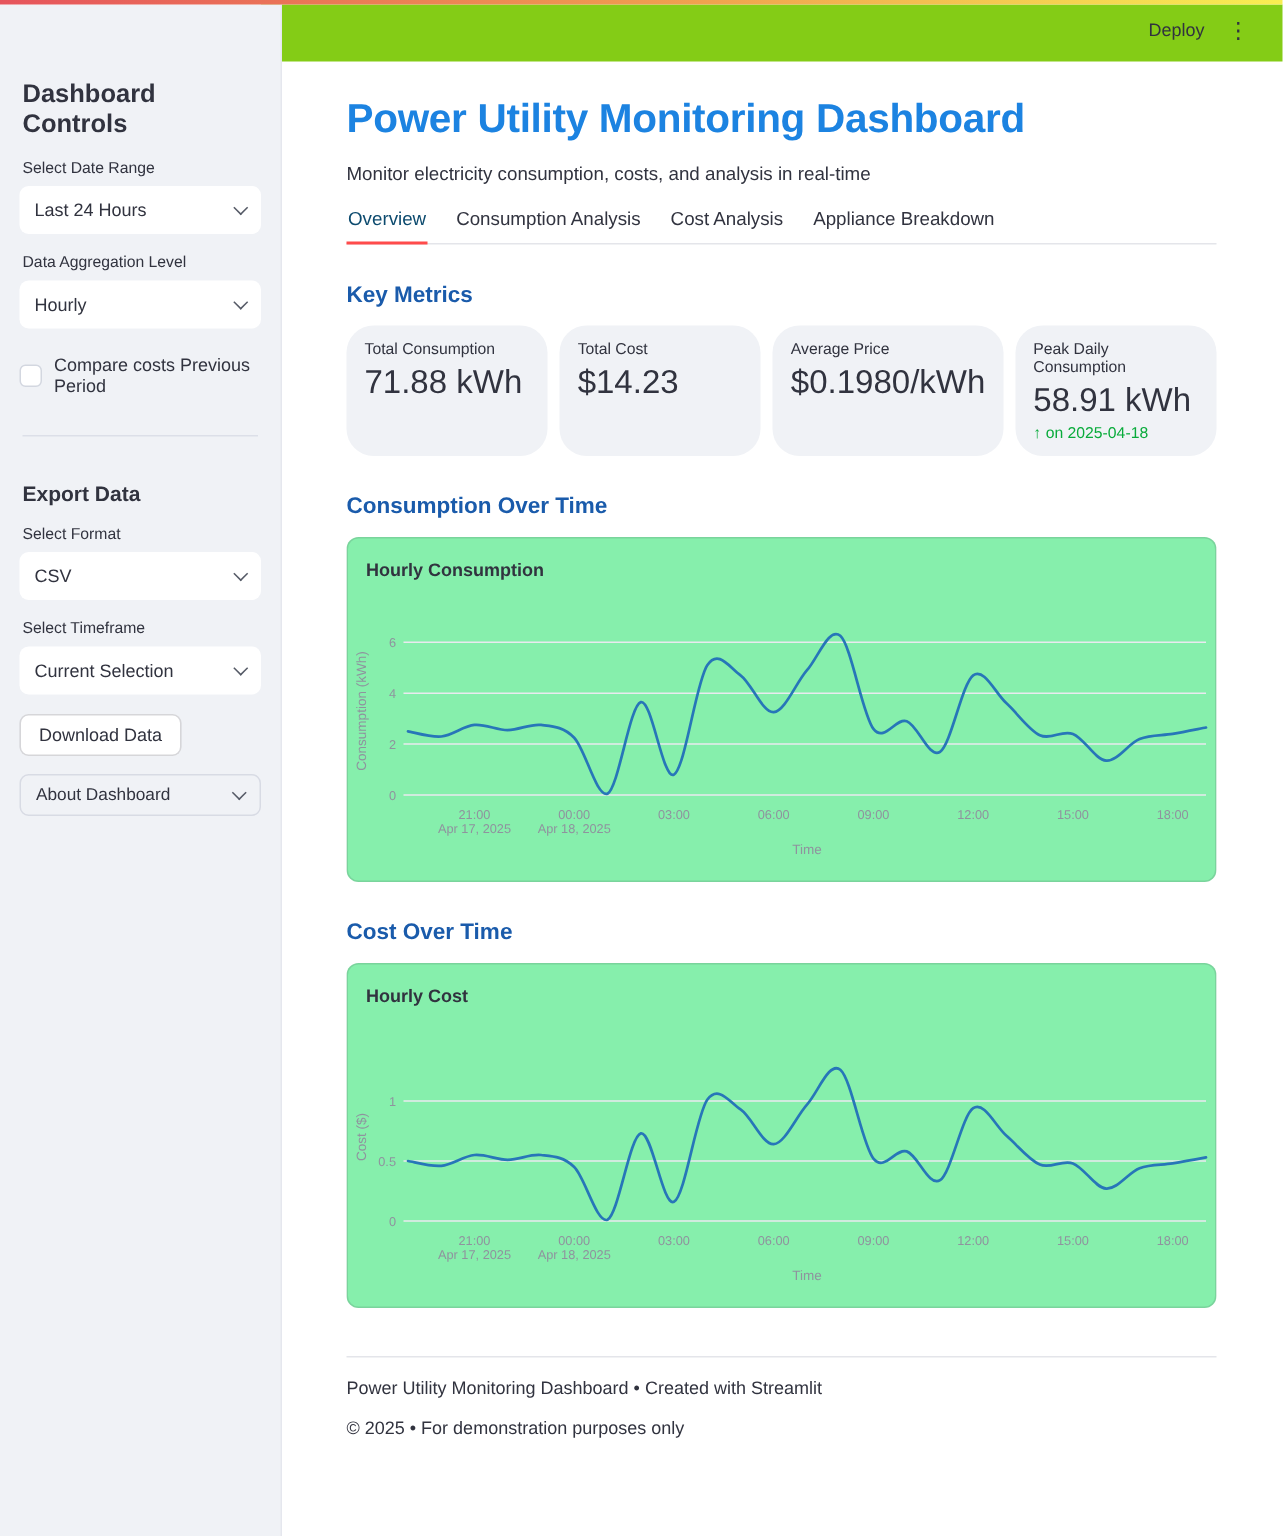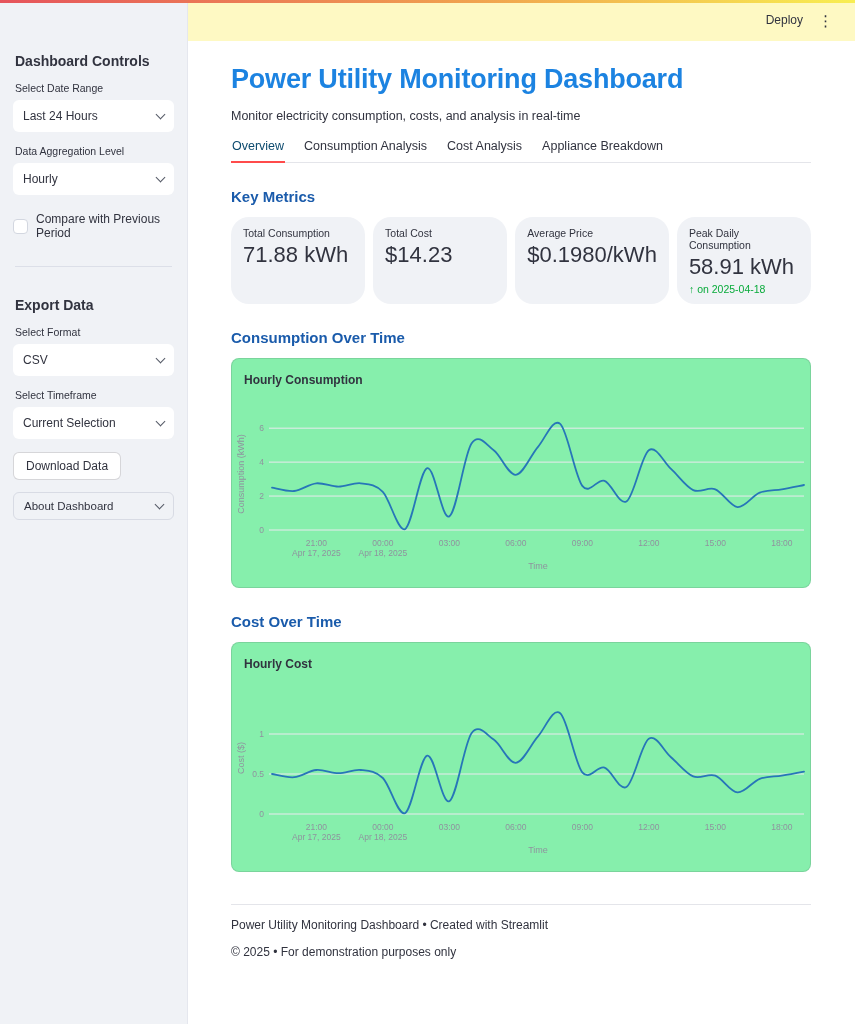--- a/index.html
+++ b/index.html
@@ -7,29 +7,29 @@
   body {
     width:855px; height:1024px; position:relative; overflow:hidden;
     background:#ffffff; color:#31333f;
     font-family:"Liberation Sans", sans-serif;
   }
   .decoration {
     position:absolute; top:0; left:0; width:855px; height:3px; z-index:20;
     background:linear-gradient(90deg,#e6545c 0%, #f0a24f 55%, #f8ee52 100%);
   }
   
-  .app-header { position:absolute; top:3px; left:174px; right:0; height:38px; background:#fef9c3; }
+  .app-header { position:absolute; top:3px; left:174px; right:0; height:38px; background:#84cc16; }
   .deploy { position:absolute; top:10px; right:52px; font-size:12px; color:#31333f; cursor:pointer; }
   .kebab  { position:absolute; top:8px;  right:22px; font-size:15px; color:#31333f; cursor:pointer; line-height:20px; }
   
   .sidebar {
     position:absolute; top:3px; left:0; width:188px; height:1021px;
     background:#f0f2f6; border-right:1px solid #e5e7ee; padding:50px 13px 0;
   }
-  .sb-title { font-size:14px; font-weight:700; margin:0 0 4px 2px; }
+  .sb-title { font-size:17px; font-weight:700; margin:0 0 4px 2px; }
   .sb-label { font-size:10.5px; color:#31333f; margin:13px 0 6px 2px; }
   .select {
     height:28px; background:#ffffff; border-radius:6px; cursor:pointer;
     display:flex; align-items:center; justify-content:space-between; padding:16px 10px;
     font-size:12px; color:#31333f;
   }
   .chev { width:7px; height:7px; border-right:1.6px solid #555a66; border-bottom:1.6px solid #555a66;
           transform:rotate(45deg); margin-top:-4px; flex:0 0 auto; }
   .checkbox-row { margin-top:17px; display:flex; align-items:center; gap:8px; cursor:pointer; }
   .checkbox-box { width:15px; height:15px; background:#ffffff; border:1px solid #d3d7e0; border-radius:4px; flex:0 0 auto; }
@@ -88,21 +88,21 @@
   </div>
 
   <div class="sb-label">Data Aggregation Level</div>
   <div class="select">
     <span>Hourly</span>
     <span class="chev"></span>
   </div>
 
   <div class="checkbox-row">
     <span class="checkbox-box"></span>
-    <span class="checkbox-label">Compare with Previous Period</span>
+    <span class="checkbox-label">Compare costs Previous Period</span>
   </div>
 
   <hr class="sb-divider">
 
   <div class="sb-section-title">Export Data</div>
 
   <div class="sb-label">Select Format</div>
   <div class="select">
     <span>CSV</span>
     <span class="chev"></span>

